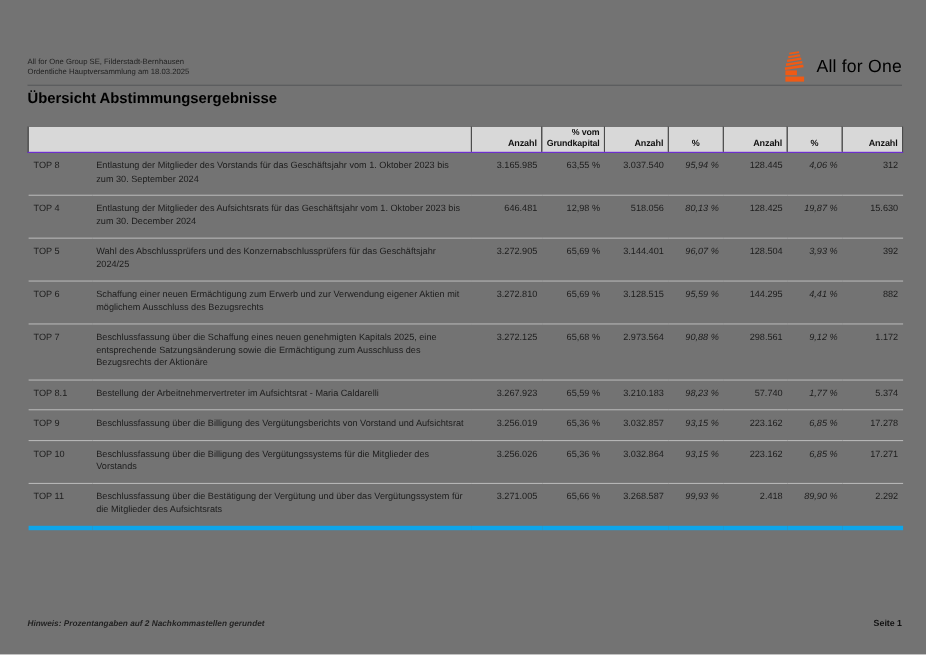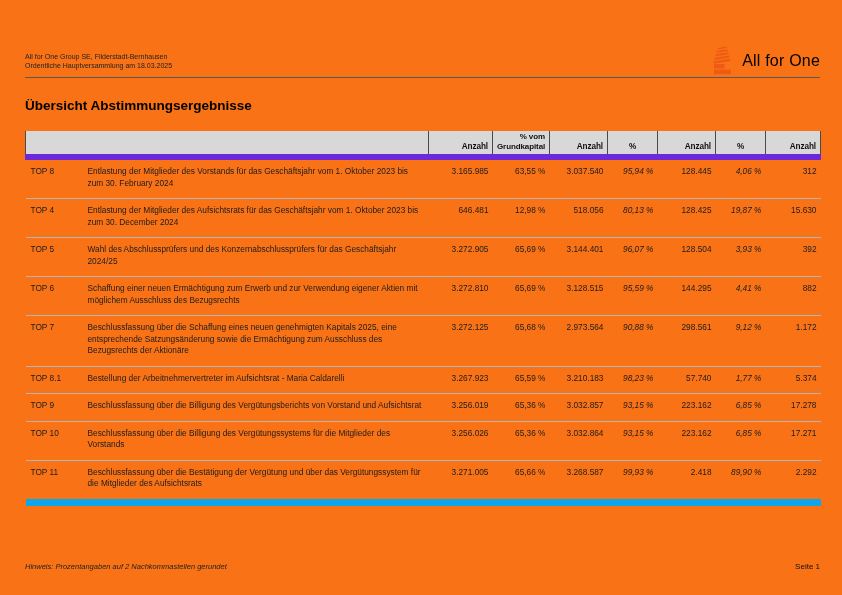--- a/index.html
+++ b/index.html
@@ -1,21 +1,21 @@
 <!DOCTYPE html>
 <html><head>
 <meta charset="utf-8">
 <style>
   * { box-sizing: border-box; margin: 0; padding: 0; }
   html, body { background: #ffffff; }
   .page {
     position: relative;
     width: 842px;
     height: 595px;
-    background: #f97316;
+    background: #737373;
     font-family: "Liberation Sans", "DejaVu Sans", sans-serif;
     color: #1c1c1c;
     overflow: hidden;
   }
   .content {
     position: absolute;
     left: 25px;
     top: 0;
     width: 795px;
   }
@@ -25,21 +25,21 @@
     justify-content: space-between;
     align-items: flex-end;
     padding-top: 46px;
     border-bottom: 1px solid #58595b;
   }
   .lh-text { font-size: 7px; line-height: 9px; color: #222; margin-bottom: 7px; }
   .logo { display: flex; align-items: center; gap: 9px; margin-bottom: 2px; }
   .logo-icon svg { display: block; }
   .logo-text { font-size: 16px; color: #000; letter-spacing: 0.2px; }
   
-  .doc-title { margin-top: 20px; font-size: 13.5px; font-weight: bold; color: #000; }
+  .doc-title { margin-top: 4px; font-size: 13.5px; font-weight: bold; color: #000; }
   
   table.results {
     margin-top: 18px;
     border-collapse: collapse;
     table-layout: fixed;
     width: 795px;
   }
   col.c-top { width: 58px; }
   col.c-desc { width: 345px; }
   col.c-vc { width: 64px; }
@@ -56,50 +56,51 @@
     font-weight: bold;
     letter-spacing: -0.1px;
     color: #111;
     white-space: nowrap;
     overflow: hidden;
   }
   tr.group-row th { border-top: 1px solid #4a4a4a; vertical-align: top; text-align: center; padding: 3px 1px 1px; height: 14px; }
   tr.group-row th:first-child { border-left: 1px solid #4a4a4a; }
   tr.group-row th:last-child { border-right: 1px solid #4a4a4a; }
   tr.group-row th.grp { border-left: 1px solid #4a4a4a; }
-  tr.sub-row th { border-bottom: 6px solid #6d28d9; vertical-align: bottom; padding: 1px 4px 3px; height: 23px; }
+  tr.sub-row th { border-bottom: 1px solid #6d28d9; vertical-align: bottom; padding: 1px 4px 3px; height: 23px; }
   tr.sub-row th:first-child { border-left: 1px solid #4a4a4a; }
   tr.sub-row th:last-child { border-right: 1px solid #4a4a4a; }
   tr.sub-row th + th { border-left: 1px solid #4a4a4a; }
   th.num-h { text-align: right; }
   th.pct-h { text-align: center; }
   th.pctcap { font-size: 8px; padding-right: 3px; padding-left: 0; line-height: 9.5px; }
 
   tbody td {
     font-size: 8.3px;
     line-height: 11.5px;
     vertical-align: top;
     padding: 6px 4px 9px;
     border-bottom: 1px solid #b5b5b5;
     color: #1c1c1c;
   }
-  tbody tr:last-child td { border-bottom: 7px solid #0ea5e9; }
+  tbody tr:last-child td { border-bottom: 4px solid #0ea5e9; }
   td.top-label { padding-left: 5px; white-space: nowrap; }
   td.desc { padding-right: 6px; }
   td.num { text-align: right; white-space: nowrap; }
   td.pct-italic { font-style: italic; }
   
   .footer {
     position: absolute;
     left: 25px;
     top: 562px;
     width: 795px;
     display: flex;
     justify-content: space-between;
     align-items: center;
+    font-weight: bold;
   }
   .footer-note { font-size: 7.5px; font-style: italic; color: #222; }
   .footer-page { font-size: 8px; color: #111; }
 </style>
 </head>
 <body>
 
 <div class="page">
   <div class="content">
 
@@ -151,21 +152,21 @@
           <th class="num-h">Anzahl</th>
           <th class="pct-h">%</th>
           <th class="num-h">Anzahl</th>
           <th class="pct-h">%</th>
           <th class="num-h">Anzahl</th>
         </tr>
       </thead>
       <tbody>
           <tr>
     <td class="top-label">TOP 8</td>
-    <td class="desc">Entlastung der Mitglieder des Vorstands für das Geschäftsjahr vom 1. Oktober 2023 bis zum 30. February 2024</td>
+    <td class="desc">Entlastung der Mitglieder des Vorstands für das Geschäftsjahr vom 1. Oktober 2023 bis zum 30. September 2024</td>
     <td class="num">3.165.985</td>
     <td class="num">63,55 %</td>
     <td class="num">3.037.540</td>
     <td class="num pct-italic">95,94 %</td>
     <td class="num">128.445</td>
     <td class="num pct-italic">4,06 %</td>
     <td class="num">312</td>
   </tr>
           <tr>
     <td class="top-label">TOP 4</td>

